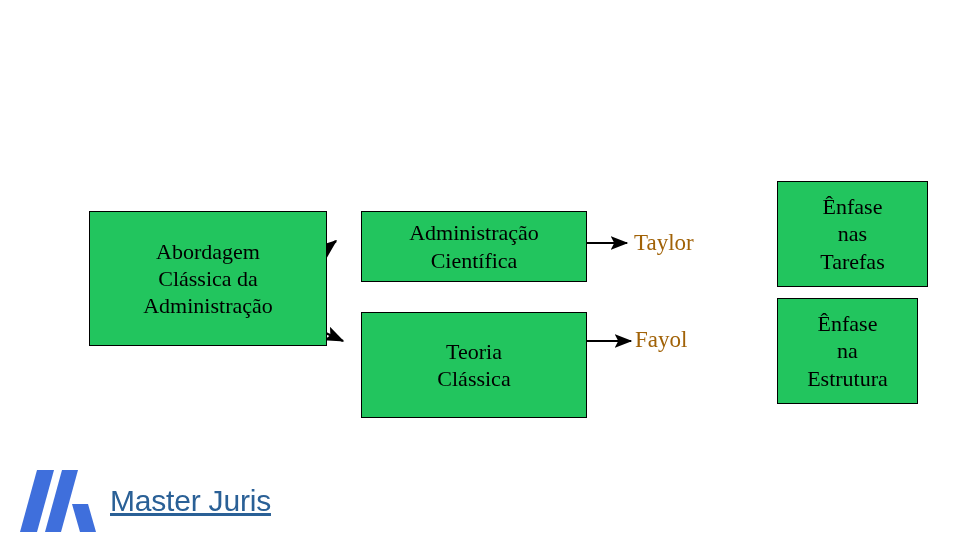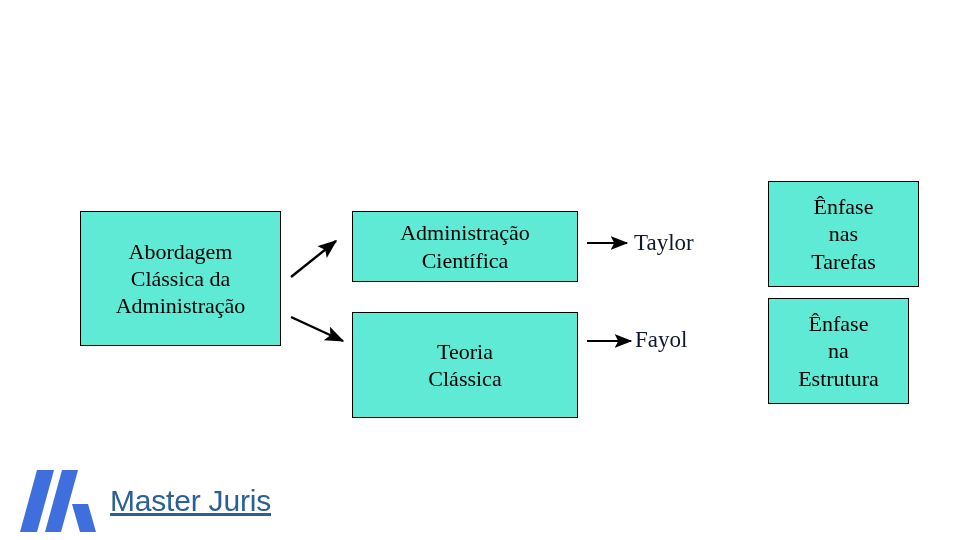--- a/index.html
+++ b/index.html
@@ -15,33 +15,34 @@
     overflow: hidden;
     font-family: "Liberation Serif", "DejaVu Serif", serif;
     color: #000000;
   }
 
   
   .node {
     position: absolute;
     box-sizing: border-box;
     border: 1px solid #000000;
-    background: #5eead4;
+    background: #22c55e;
     display: flex;
     align-items: center;
     justify-content: center;
     text-align: center;
     color: #000000;
     font-family: "Liberation Serif", "DejaVu Serif", serif;
     line-height: 1.24;
     white-space: pre-line;
+    margin-left: 9px;
   }
 
   #node-abordagem {
-    left: 80px;  top: 211px;  width: 201px; height: 135px;
+    left: 80px;  top: 211px;  width: 238px; height: 135px;
     font-size: 22px;
   }
   #node-admin-cientifica {
     left: 352px; top: 211px;  width: 226px; height: 71px;
     font-size: 22px;
   }
   #node-teoria-classica {
     left: 352px; top: 312px;  width: 226px; height: 106px;
     font-size: 22px;
   }
@@ -52,21 +53,21 @@
   #node-enfase-estrutura {
     left: 768px; top: 298px;  width: 141px; height: 106px;
     font-size: 22px;
   }
 
   
   .plain-label {
     position: absolute;
     font-family: "Liberation Serif", "DejaVu Serif", serif;
     font-size: 23px;
-    color: #0f172a;
+    color: #a16207;
     white-space: nowrap;
   }
   #label-taylor { left: 634px; top: 230px; }
   #label-fayol  { left: 635px; top: 327px; }
 
   
   #connectors {
     position: absolute;
     left: 0; top: 0;
     width: 960px; height: 540px;

